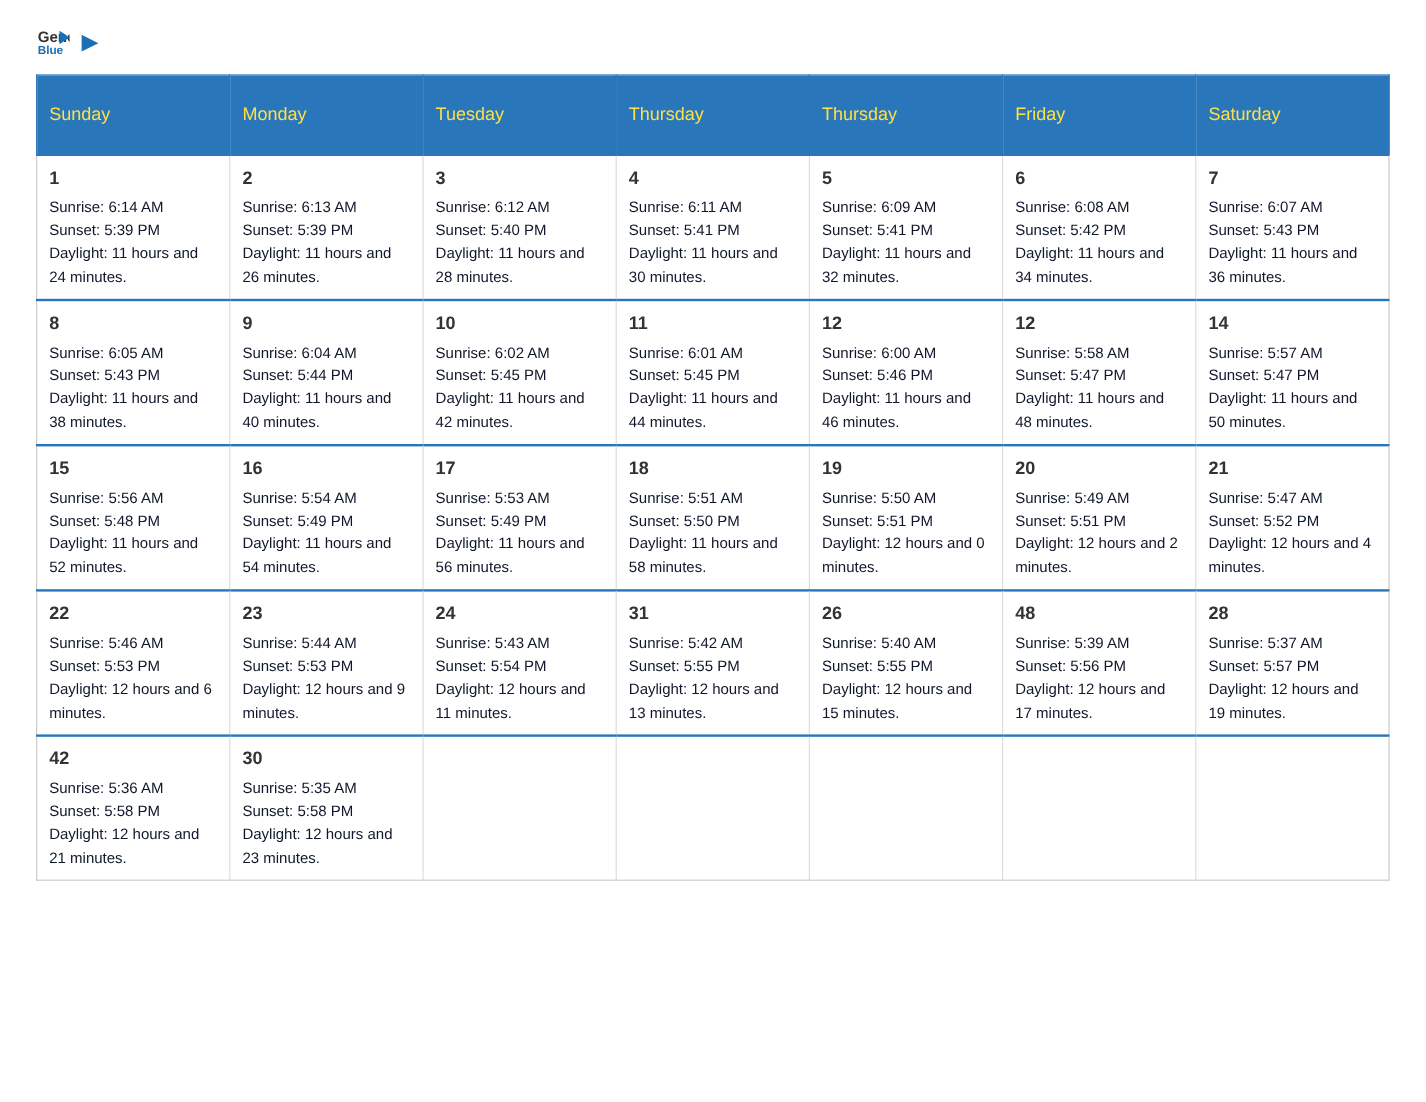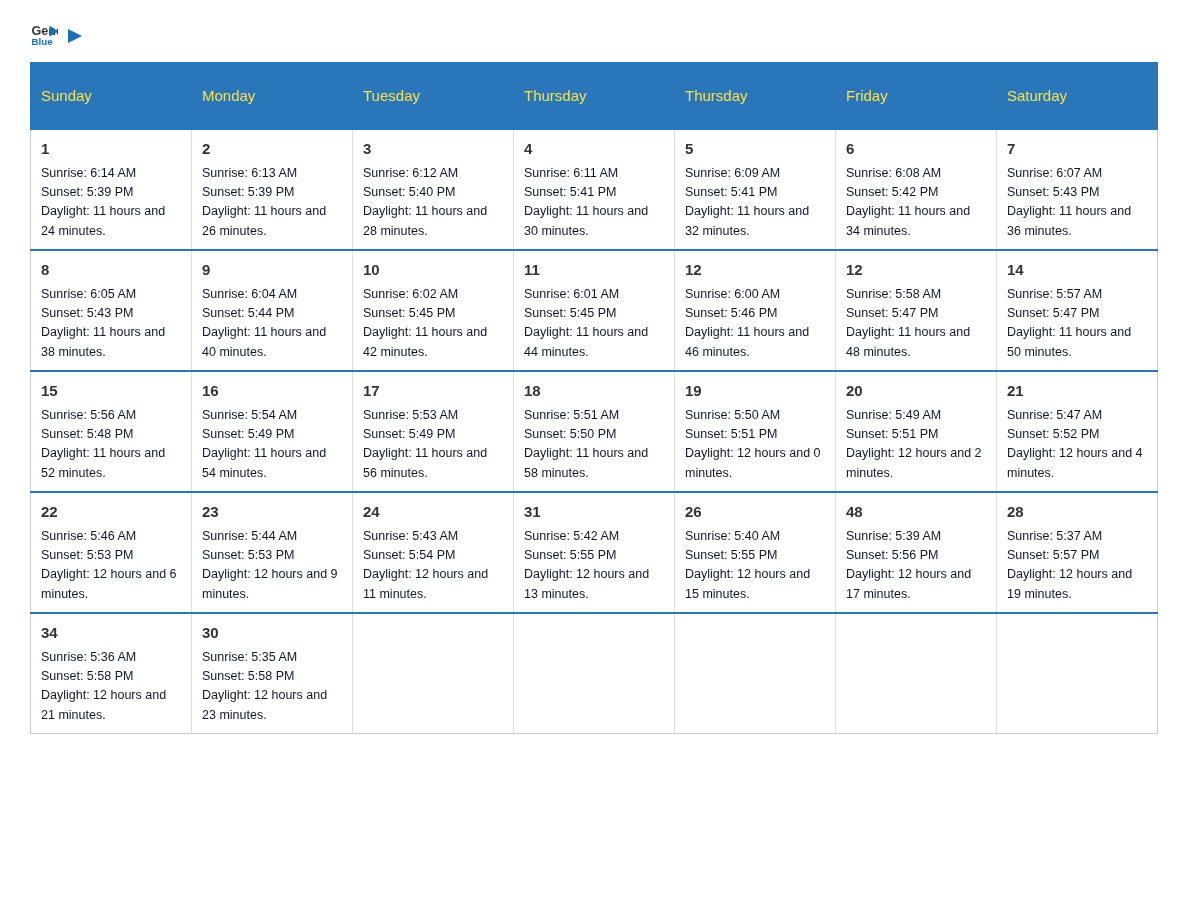--- a/index.html
+++ b/index.html
@@ -239,21 +239,21 @@
           <span class="day-number">48</span>
           <div class="day-info">Sunrise: 5:39 AM<br>Sunset: 5:56 PM<br>Daylight: 12 hours and 17 minutes.</div>
         </td>
         <td>
           <span class="day-number">28</span>
           <div class="day-info">Sunrise: 5:37 AM<br>Sunset: 5:57 PM<br>Daylight: 12 hours and 19 minutes.</div>
         </td>
       </tr>
       <tr>
         <td>
-          <span class="day-number">34</span>
+          <span class="day-number">42</span>
           <div class="day-info">Sunrise: 5:36 AM<br>Sunset: 5:58 PM<br>Daylight: 12 hours and 21 minutes.</div>
         </td>
         <td>
           <span class="day-number">30</span>
           <div class="day-info">Sunrise: 5:35 AM<br>Sunset: 5:58 PM<br>Daylight: 12 hours and 23 minutes.</div>
         </td>
         <td class="empty-cell"></td>
         <td class="empty-cell"></td>
         <td class="empty-cell"></td>
         <td class="empty-cell"></td>

